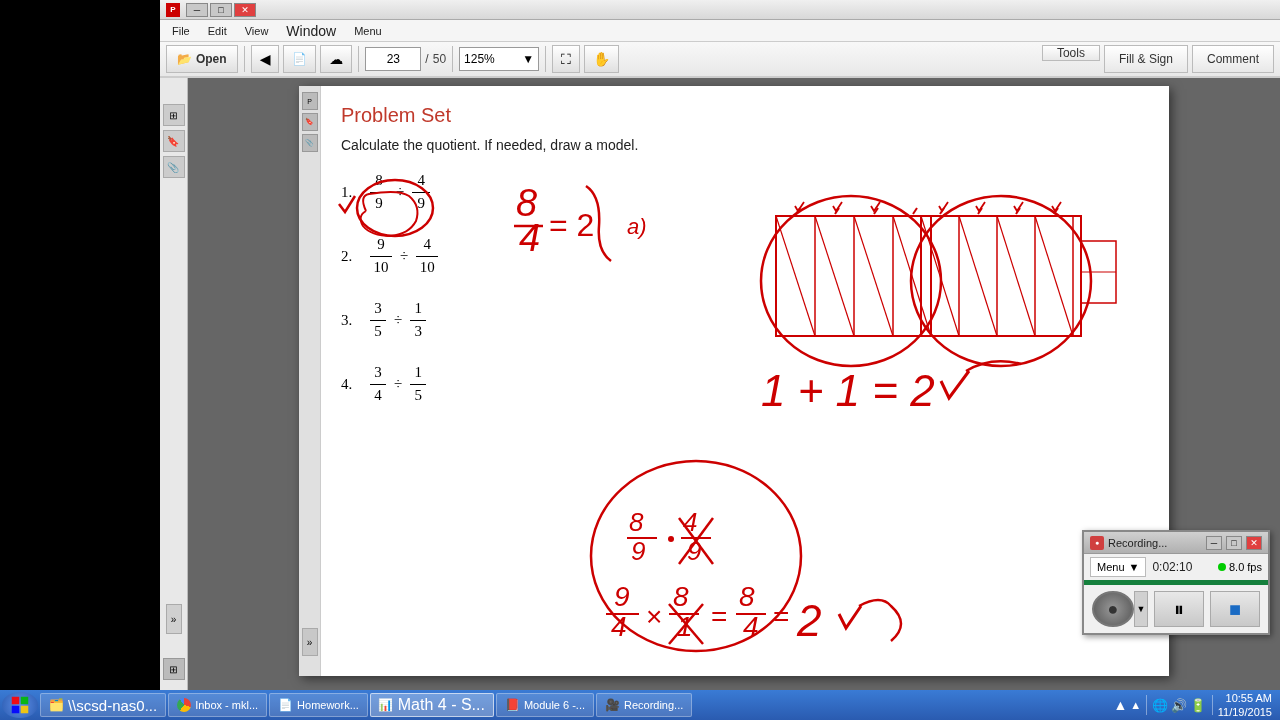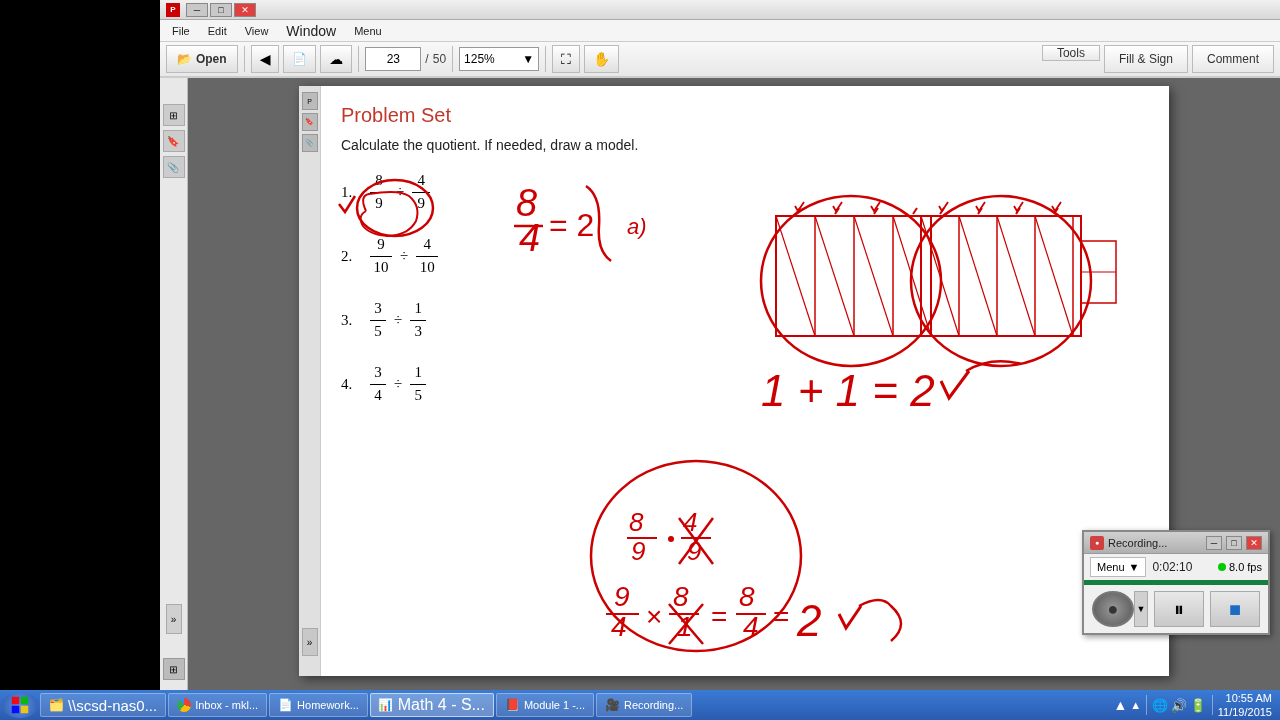--- a/index.html
+++ b/index.html
@@ -406,21 +406,21 @@
     <span style="font-size:11px;color:#fff;white-space:nowrap;overflow:hidden;text-overflow:ellipsis;">Homework...</span>
   </div>
 
   <div style="height:24px;padding:0 8px;background:rgba(255,255,255,0.3);border:1px solid rgba(255,255,255,0.6);border-radius:2px;display:flex;align-items:center;gap:4px;cursor:pointer;max-width:130px;">
     <span style="font-size:12px;flex-shrink:0;">📊</span>
     <span style="font-size:16px;color:#fff;white-space:nowrap;overflow:hidden;text-overflow:ellipsis;text-align:center;">Math 4 - S...</span>
   </div>
 
   <div style="height:24px;padding:0 8px;background:rgba(255,255,255,0.15);border:1px solid rgba(255,255,255,0.3);border-radius:2px;display:flex;align-items:center;gap:4px;cursor:pointer;max-width:130px;">
     <span style="font-size:12px;flex-shrink:0;color:#c00;">📕</span>
-    <span style="font-size:11px;color:#fff;white-space:nowrap;overflow:hidden;text-overflow:ellipsis;">Module 1 -...</span>
+    <span style="font-size:11px;color:#fff;white-space:nowrap;overflow:hidden;text-overflow:ellipsis;">Module 6 -...</span>
   </div>
 
   <div style="height:24px;padding:0 8px;background:rgba(255,255,255,0.15);border:1px solid rgba(255,255,255,0.3);border-radius:2px;display:flex;align-items:center;gap:4px;cursor:pointer;max-width:130px;">
     <span style="font-size:12px;flex-shrink:0;">🎥</span>
     <span style="font-size:11px;color:#fff;white-space:nowrap;overflow:hidden;text-overflow:ellipsis;">Recording...</span>
   </div>
 
   <div style="margin-left:auto;display:flex;align-items:center;gap:3px;padding-right:6px;color:#fff;">
     <span style="font-size:14px;">▲</span>
     <span style="font-size:11px;cursor:pointer;color:#fff;">▲</span>

